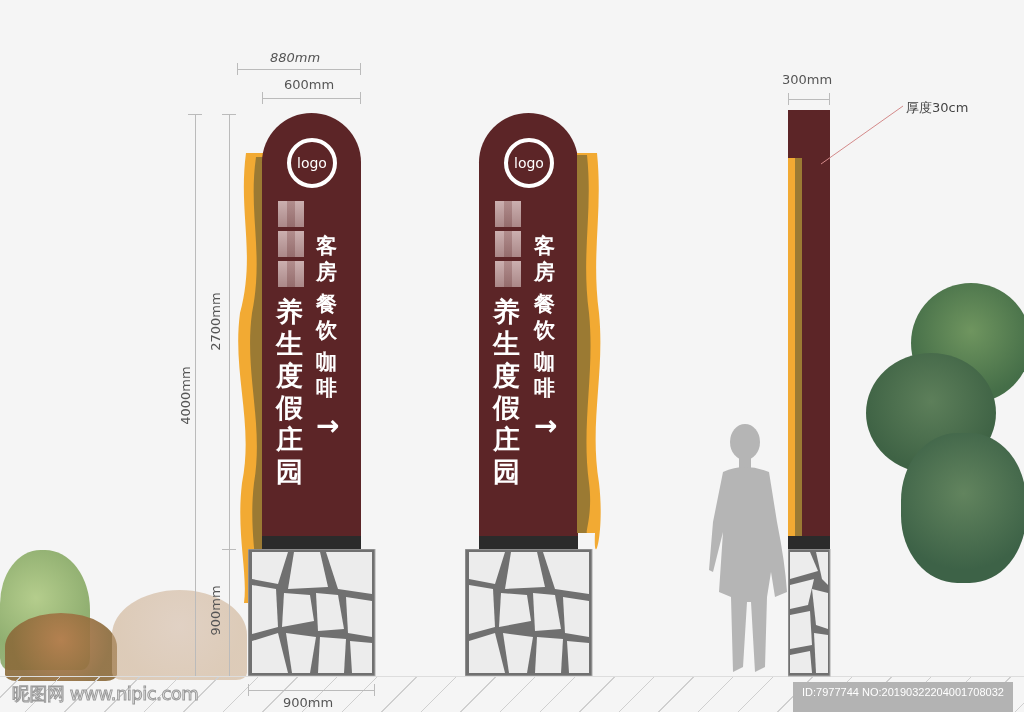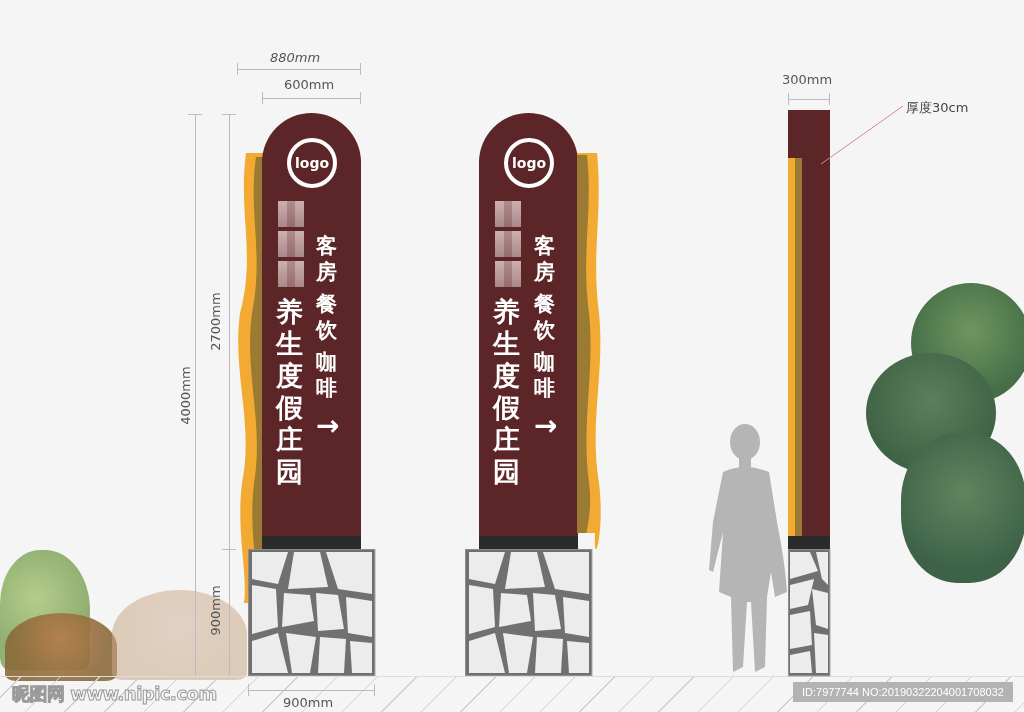--- a/index.html
+++ b/index.html
@@ -1,21 +1,21 @@
 <!DOCTYPE html>
 <html><head>
 <meta charset="utf-8">
 <style>
   html, body { margin: 0; padding: 0; }
   body { width: 1024px; height: 712px; background: #f5f5f5; position: relative; overflow: hidden; font-family: "DejaVu Sans", sans-serif; }
   .abs { position: absolute; }
   .dim-text { color: #555; font-size: 13px; font-family: "DejaVu Sans", sans-serif; white-space: nowrap; }
   .vtext { transform: rotate(-90deg); transform-origin: center center; }
   .sign-text { color: #fff; font-weight: bold; font-family: "DejaVu Sans", sans-serif; }
-  .logo-circle { border: 4px solid #fff; border-radius: 50%; box-sizing: border-box; display:flex; align-items:center; justify-content:center; color:#fff; font-weight:bold; font-size:14px; }
+  .logo-circle { border: 4px solid #fff; border-radius: 50%; box-sizing: border-box; display:flex; align-items:center; justify-content:center; color:#fff; font-weight:normal; font-size:14px; }
   .pix { width: 26px; height: 26px; background:
       linear-gradient(90deg, rgba(255,255,255,.55) 0 33%, rgba(200,170,170,.6) 33% 66%, rgba(255,255,255,.35) 66%),
       linear-gradient(0deg, rgba(120,60,60,.4), rgba(230,210,210,.6));
       background-blend-mode: multiply; background-color:#d8c4c4; }
   .ground { position:absolute; left:0; top:676px; width:1024px; height:36px;
      background: repeating-linear-gradient(135deg, transparent 0 14px, #cfcfcf 14px 15px, transparent 15px 28px); border-top:1px solid #ddd; }
 </style>
 </head>
 <body>
 
@@ -172,14 +172,14 @@
 <div class="abs dim-text" style="left:906px;top:99px;color:#444;">厚度30cm</div>
 
 <svg class="abs" style="left:705px;top:422px;" width="90" height="256" viewBox="0 0 90 256">
   <g fill="#b5b5b5">
     <ellipse cx="40" cy="20" rx="15" ry="18"></ellipse>
     <rect x="34" y="34" width="12" height="14"></rect>
     <path d="M18 50 Q40 40 64 50 L72 100 Q80 140 82 170 L70 175 L66 150 L62 175 L60 245 L50 250 L46 180 L42 180 L38 245 L28 250 L26 175 L14 170 L18 110 L8 150 L4 148 L8 100 Z"></path>
   </g>
 </svg>
 
-<div class="abs" style="left:12px;top:682px;font-size:18px;font-weight:bold;color:#f5f5f5;-webkit-text-stroke:1px #9a9a9a;letter-spacing:-0.5px;">昵图网 www.nipic.com</div>
-<div class="abs" style="left:793px;top:682px;width:220px;height:20px;line-height:20px;background:#b3b3b3;color:#fff;font-size:11px;text-align:center;font-family:'Liberation Sans',sans-serif;">ID:7977744 NO:20190322204001708032</div>
+<div class="abs" style="left:12px;top:682px;font-size:18px;font-weight:normal;color:#f5f5f5;-webkit-text-stroke:1px #9a9a9a;letter-spacing:-0.5px;">昵图网 www.nipic.com</div>
+<div class="abs" style="left:793px;top:682px;width:220px;height:30px;line-height:20px;background:#b3b3b3;color:#fff;font-size:11px;text-align:center;font-family:'Liberation Sans',sans-serif;">ID:7977744 NO:20190322204001708032</div>
 
 </body></html>

